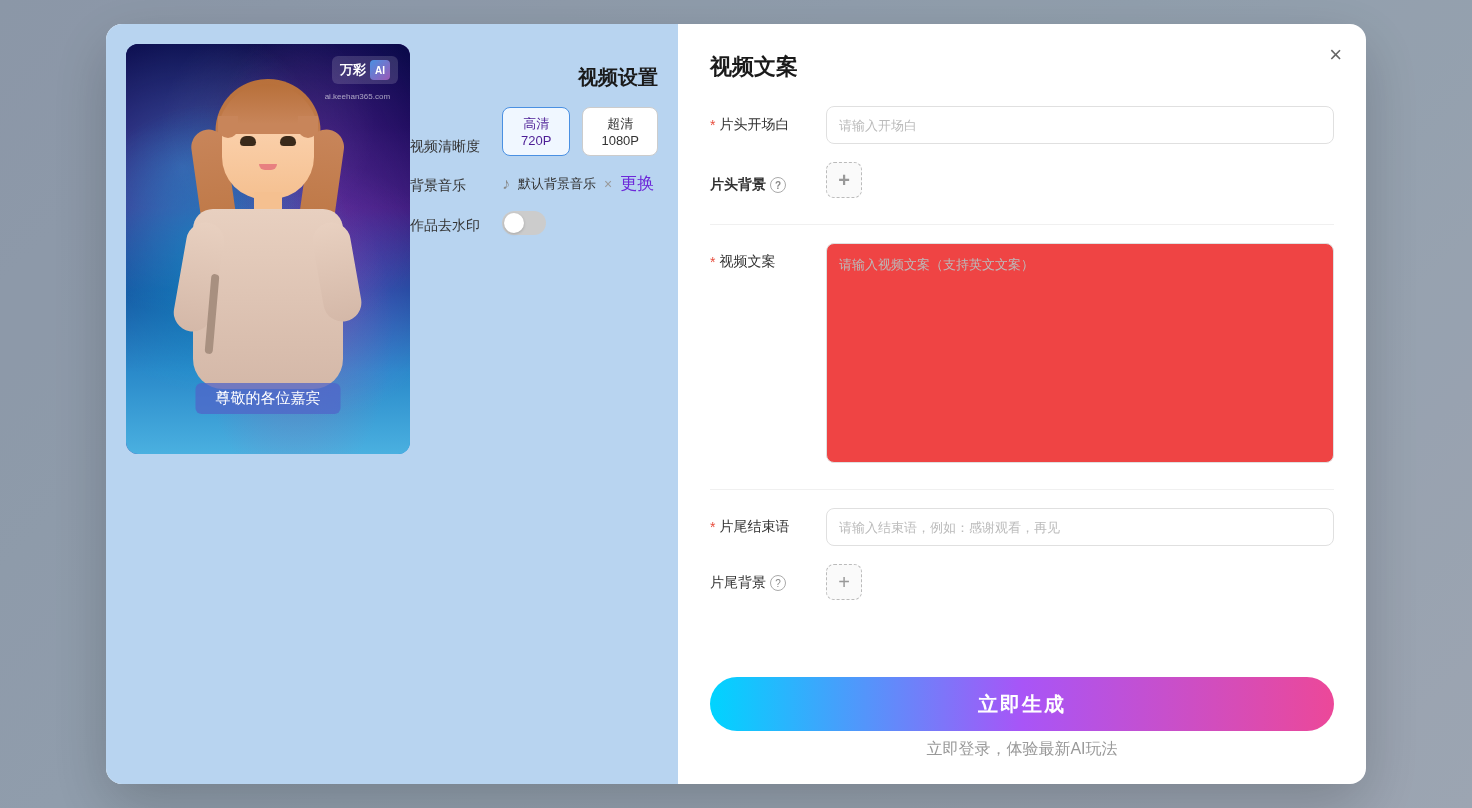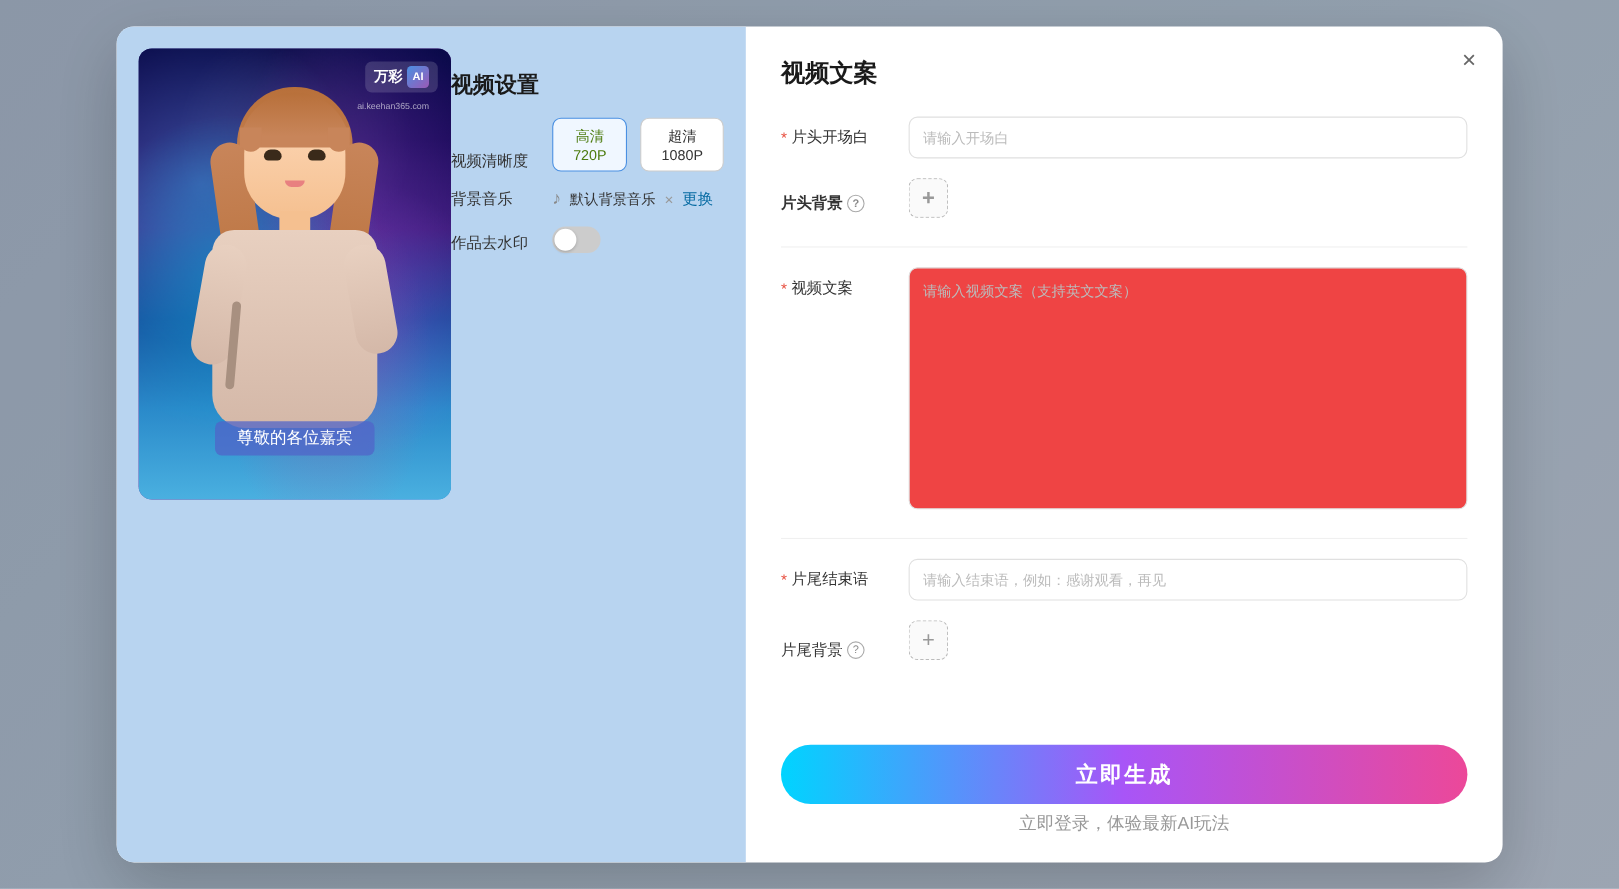--- a/index.html
+++ b/index.html
@@ -122,20 +122,21 @@
     
     .settings-section {
       margin-top: 20px;
       flex: 1;
     }
     .settings-title {
       font-size: 20px;
       font-weight: bold;
       color: #1a1a1a;
       margin-bottom: 16px;
+      text-align: right;
     }
     .setting-row {
       display: flex;
       align-items: flex-end;
       margin-bottom: 16px;
       gap: 12px;
     }
     .setting-label {
       width: 80px;
       font-size: 14px;
@@ -146,42 +147,42 @@
       padding: 7px 18px;
       border-radius: 8px;
       border: 1.5px solid #ccc;
       background: #fff;
       font-size: 13px;
       color: #333;
       cursor: pointer;
     }
     .quality-btn.active {
       border-color: #4a90e2;
-      color: #4d7c0f;
+      color: #4c1d95;
       background: #f0f7ff;
     }
     .music-control {
       display: flex;
       align-items: center;
       gap: 8px;
       font-size: 13px;
       color: #333;
     }
     .music-icon {
       color: #888;
       font-size: 16px;
     }
     .music-x {
       color: #999;
       cursor: pointer;
       font-size: 14px;
     }
     .music-change {
-      color: #0369a1;
-      font-size: 14px;
+      color: #6d28d9;
+      font-size: 17px;
       cursor: pointer;
     }
     .voice-control {
       display: flex;
       align-items: center;
       gap: 8px;
       background: #f5f5f5;
       padding: 7px 12px;
       border-radius: 8px;
       font-size: 13px;
@@ -466,21 +467,21 @@
       <div class="divider"></div>
 
       <div class="form-row">
         <div class="form-label">
           <span class="required-star">*</span>
           <span>片尾结束语</span>
         </div>
         <input class="form-input" type="text" placeholder="请输入结束语，例如：感谢观看，再见" style="">
       </div>
 
-      <div class="form-row" style="align-items:flex-end;">
+      <div class="form-row" style="align-items:flex-start;">
         <div class="form-label">
           <span>片尾背景</span>
           <span class="help-icon">?</span>
         </div>
         <div class="add-btn">+</div>
       </div>
 
       <div style="flex:1;"></div>
 
       <button class="generate-btn">立即生成</button>

